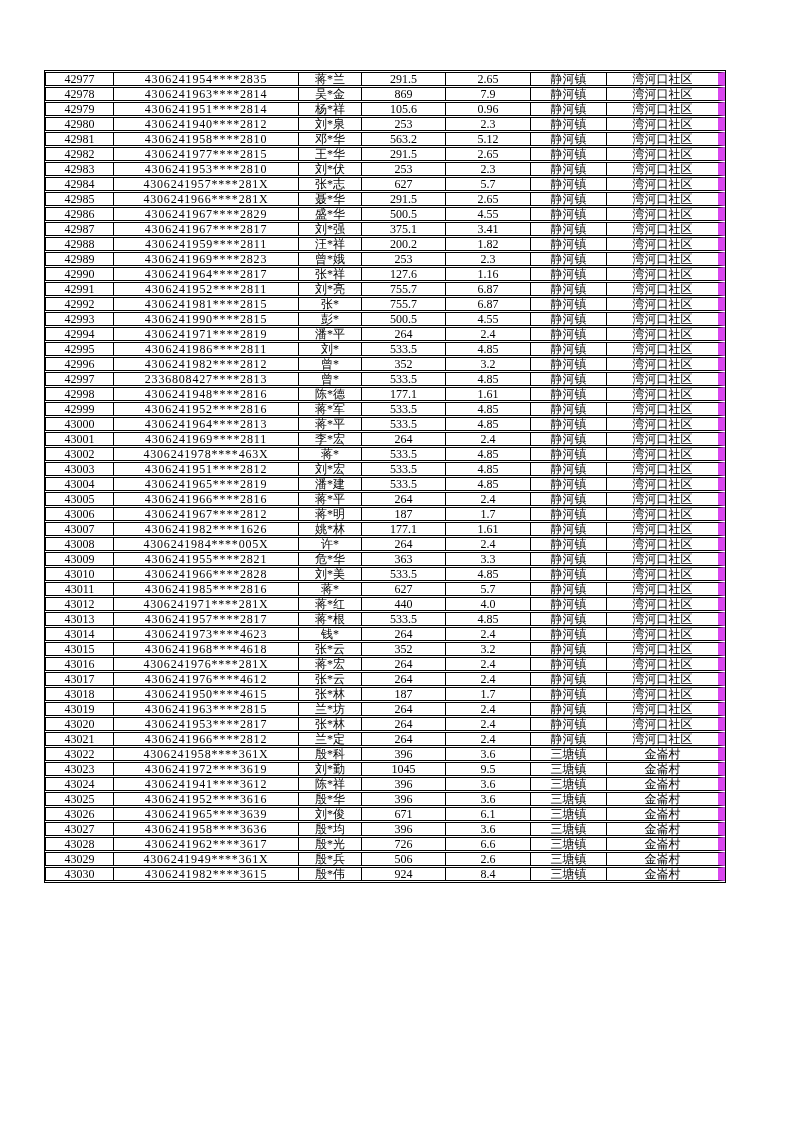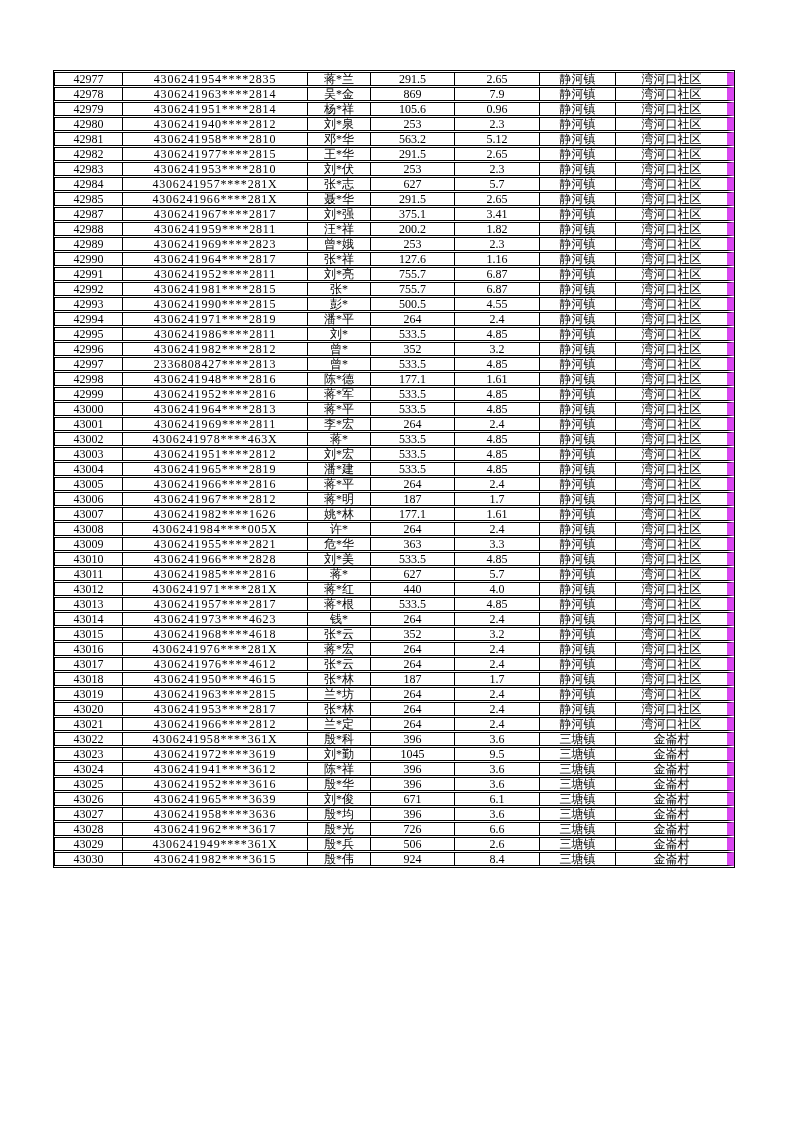--- a/index.html
+++ b/index.html
@@ -11,21 +11,21 @@
     position: relative;
     width: 794px;
     height: 1122px;
     background: #ffffff;
     overflow: hidden;
     font-family: "Liberation Serif", "DejaVu Serif", serif;
     color: #000000;
   }
   table.data-table {
     position: absolute;
-    left: 53px;
+    left: 44px;
     top: 70px;
     width: 680px;
     height: 764px;
     table-layout: fixed;
     border-collapse: separate;
     border-spacing: 0 1px;
     border: 1px solid #000000;
     font-size: 12px;
     line-height: 1;
   }
@@ -138,20 +138,29 @@
         <tr>
           <td class="cell-seq">42985</td>
           <td class="cell-id_masked">4306241966****281X</td>
           <td class="cell-name">聂*华</td>
           <td class="cell-amount">291.5</td>
           <td class="cell-secondary_value">2.65</td>
           <td class="cell-town">静河镇</td>
           <td class="cell-village">湾河口社区</td>
         </tr>
         <tr>
+          <td class="cell-seq">42986</td>
+          <td class="cell-id_masked">4306241967****2829</td>
+          <td class="cell-name">盛*华</td>
+          <td class="cell-amount">500.5</td>
+          <td class="cell-secondary_value">4.55</td>
+          <td class="cell-town">静河镇</td>
+          <td class="cell-village">湾河口社区</td>
+        </tr>
+        <tr>
           <td class="cell-seq">42987</td>
           <td class="cell-id_masked">4306241967****2817</td>
           <td class="cell-name">刘*强</td>
           <td class="cell-amount">375.1</td>
           <td class="cell-secondary_value">3.41</td>
           <td class="cell-town">静河镇</td>
           <td class="cell-village">湾河口社区</td>
         </tr>
         <tr>
           <td class="cell-seq">42988</td>

